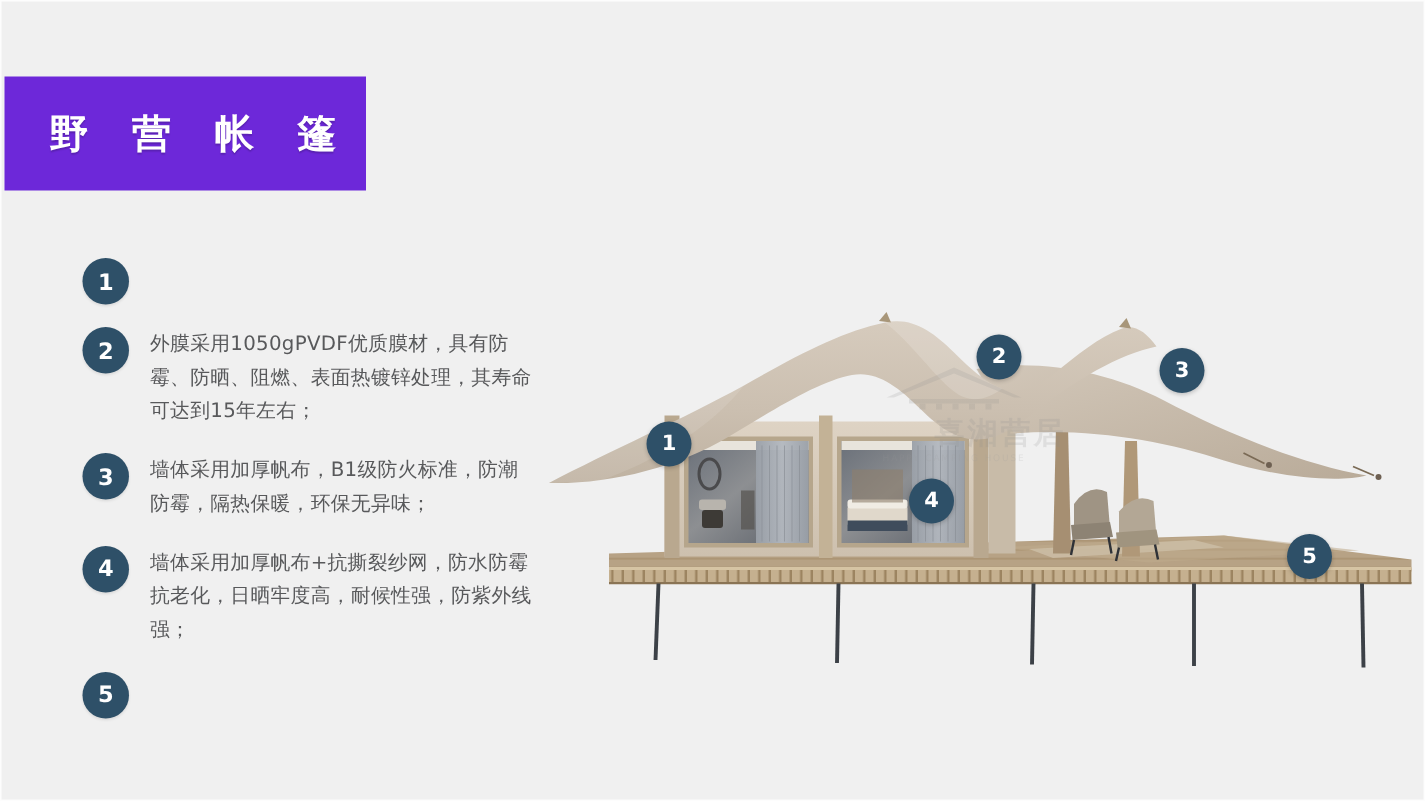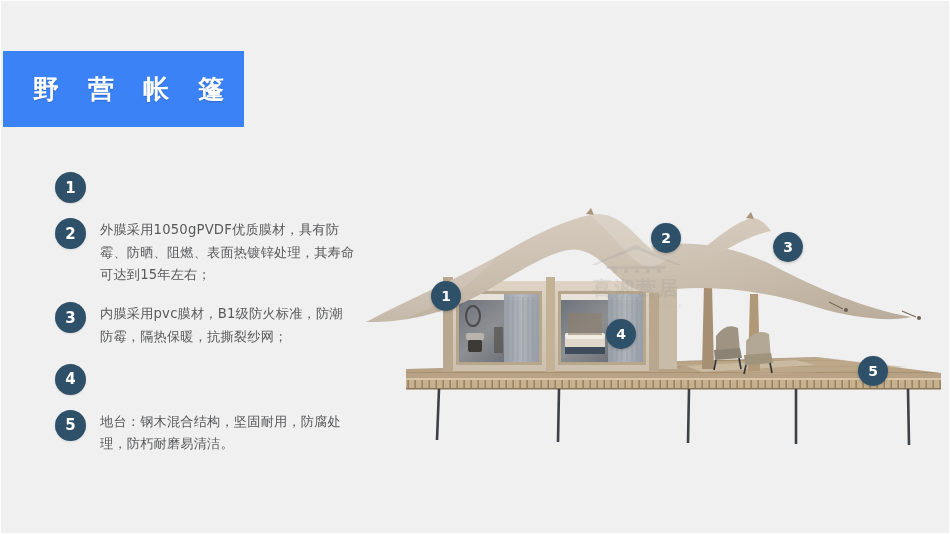--- a/index.html
+++ b/index.html
@@ -12,21 +12,21 @@
   #slide{
     position:absolute;inset:0;
     background:#f0f0f0;
     border:1px solid #fdfdfd;
     box-sizing:border-box;
   }
 
   
   .title-box{
     position:absolute;left:2px;top:50px;width:241px;height:76px;
-    background:#3b82f6;
+    background:#6d28d9;
     display:flex;align-items:center;
     box-sizing:border-box;
   }
   .title-text{
     color:#ffffff;
     font-size:26px;
     font-weight:bold;
     letter-spacing:10px;
     padding-left:30px;
     white-space:nowrap;
@@ -81,21 +81,21 @@
   .b4{left:260px;top:168px;}
   .b5{left:512px;top:205px;}
 
   
   .watermark{
     position:absolute;left:215px;top:92px;width:150px;height:62px;
     opacity:.17;pointer-events:none;
   }
   .wm-text{
     font-size:20px;color:#8d8d8d;letter-spacing:2px;
-    text-align:center;font-weight:bold;margin-top:-2px;
+    text-align:right;font-weight:bold;margin-top:-2px;
   }
   .wm-sub{
     font-size:6px;color:#9a9a9a;letter-spacing:1.2px;text-align:center;
   }
 </style>
 </head>
 <body>
 
 <div id="slide">
 
@@ -109,30 +109,30 @@
       <div class="badge">1</div>
     </div>
 
     <div class="feature-item">
       <div class="badge">2</div>
       <div class="feature-text">外膜采用1050gPVDF优质膜材，具有防霉、防晒、阻燃、表面热镀锌处理，其寿命可达到15年左右；</div>
     </div>
 
     <div class="feature-item">
       <div class="badge">3</div>
-      <div class="feature-text">内膜采用pvc膜材，B1级防火标准，防潮防霉，隔热保暖，抗撕裂纱网；</div>
+      <div class="feature-text">墙体采用加厚帆布，B1级防火标准，防潮防霉，隔热保暖，环保无异味；</div>
     </div>
 
     <div class="feature-item">
       <div class="badge">4</div>
+      <div class="feature-text">墙体采用加厚帆布+抗撕裂纱网，防水防霉抗老化，日晒牢度高，耐候性强，防紫外线强；</div>
     </div>
 
     <div class="feature-item">
       <div class="badge">5</div>
-      <div class="feature-text">地台：钢木混合结构，坚固耐用，防腐处理，防朽耐磨易清洁。</div>
     </div>
 
   </div>
 
   <div class="tent-wrap">
 
     <svg class="tent-svg" viewBox="0 0 605 300">
       <defs>
         <linearGradient id="canopyG" x1="0" y1="0" x2="0" y2="1">
           <stop offset="0%" stop-color="#d6cbbd"></stop>

